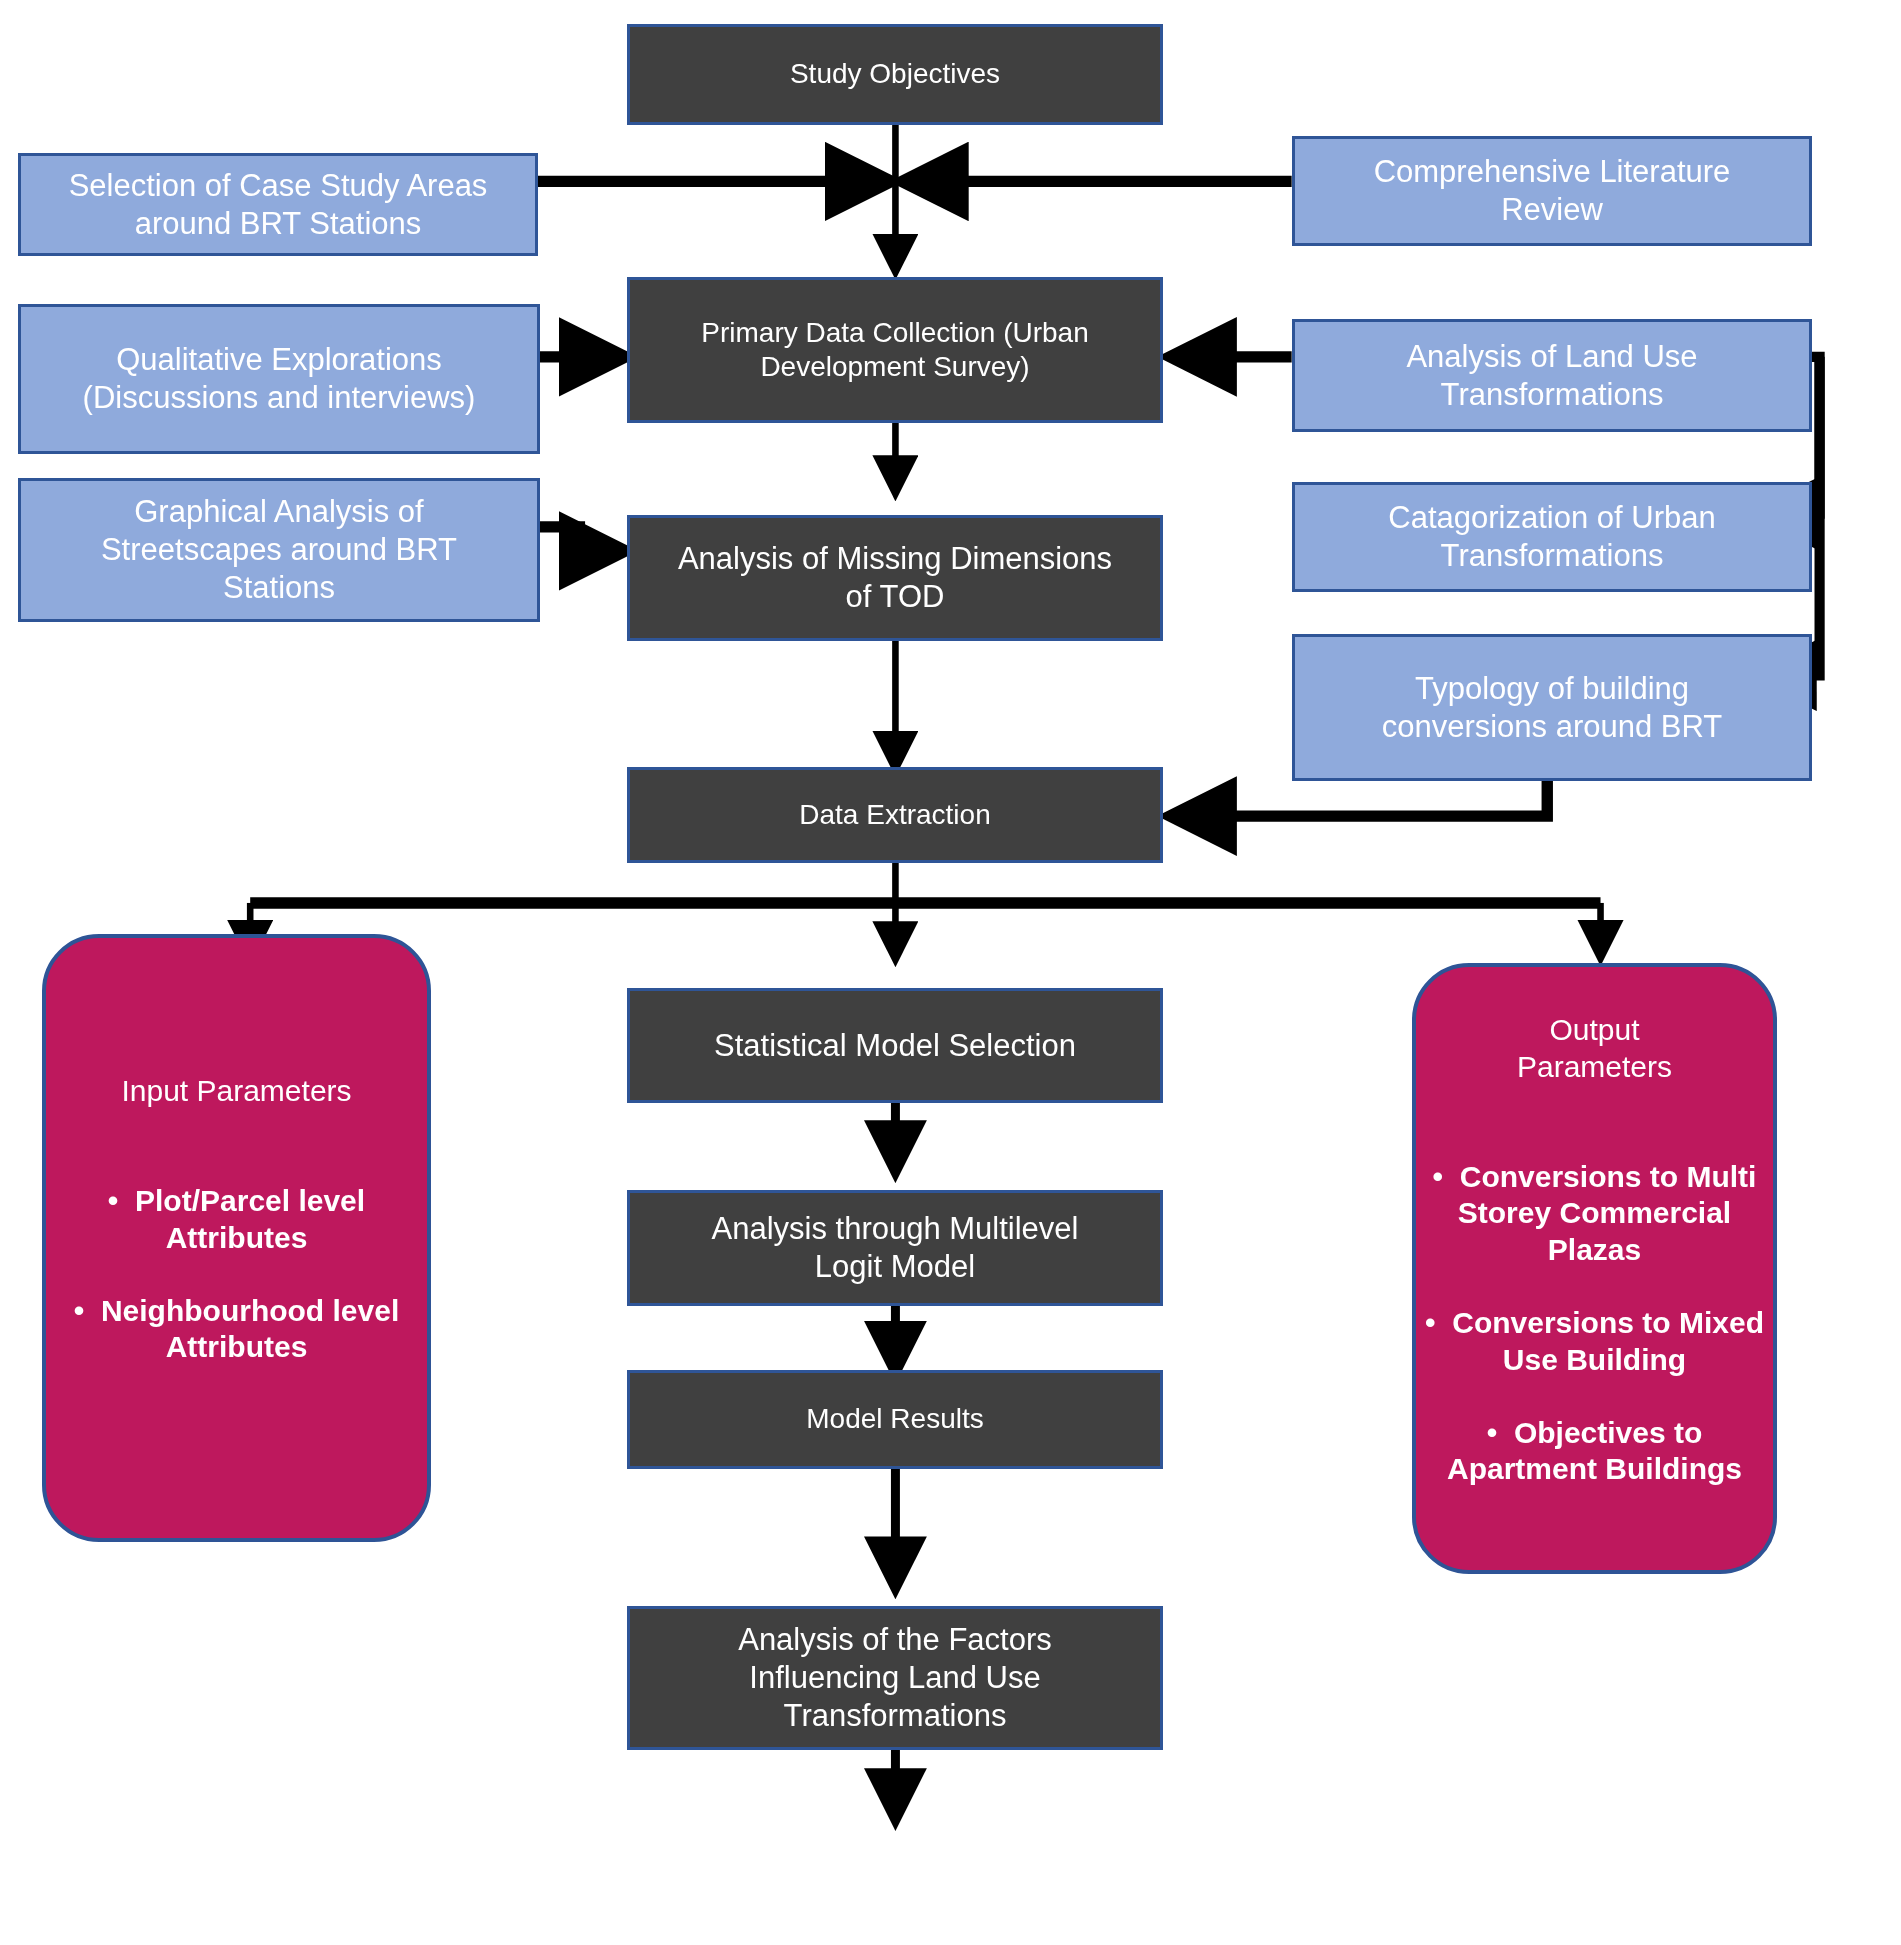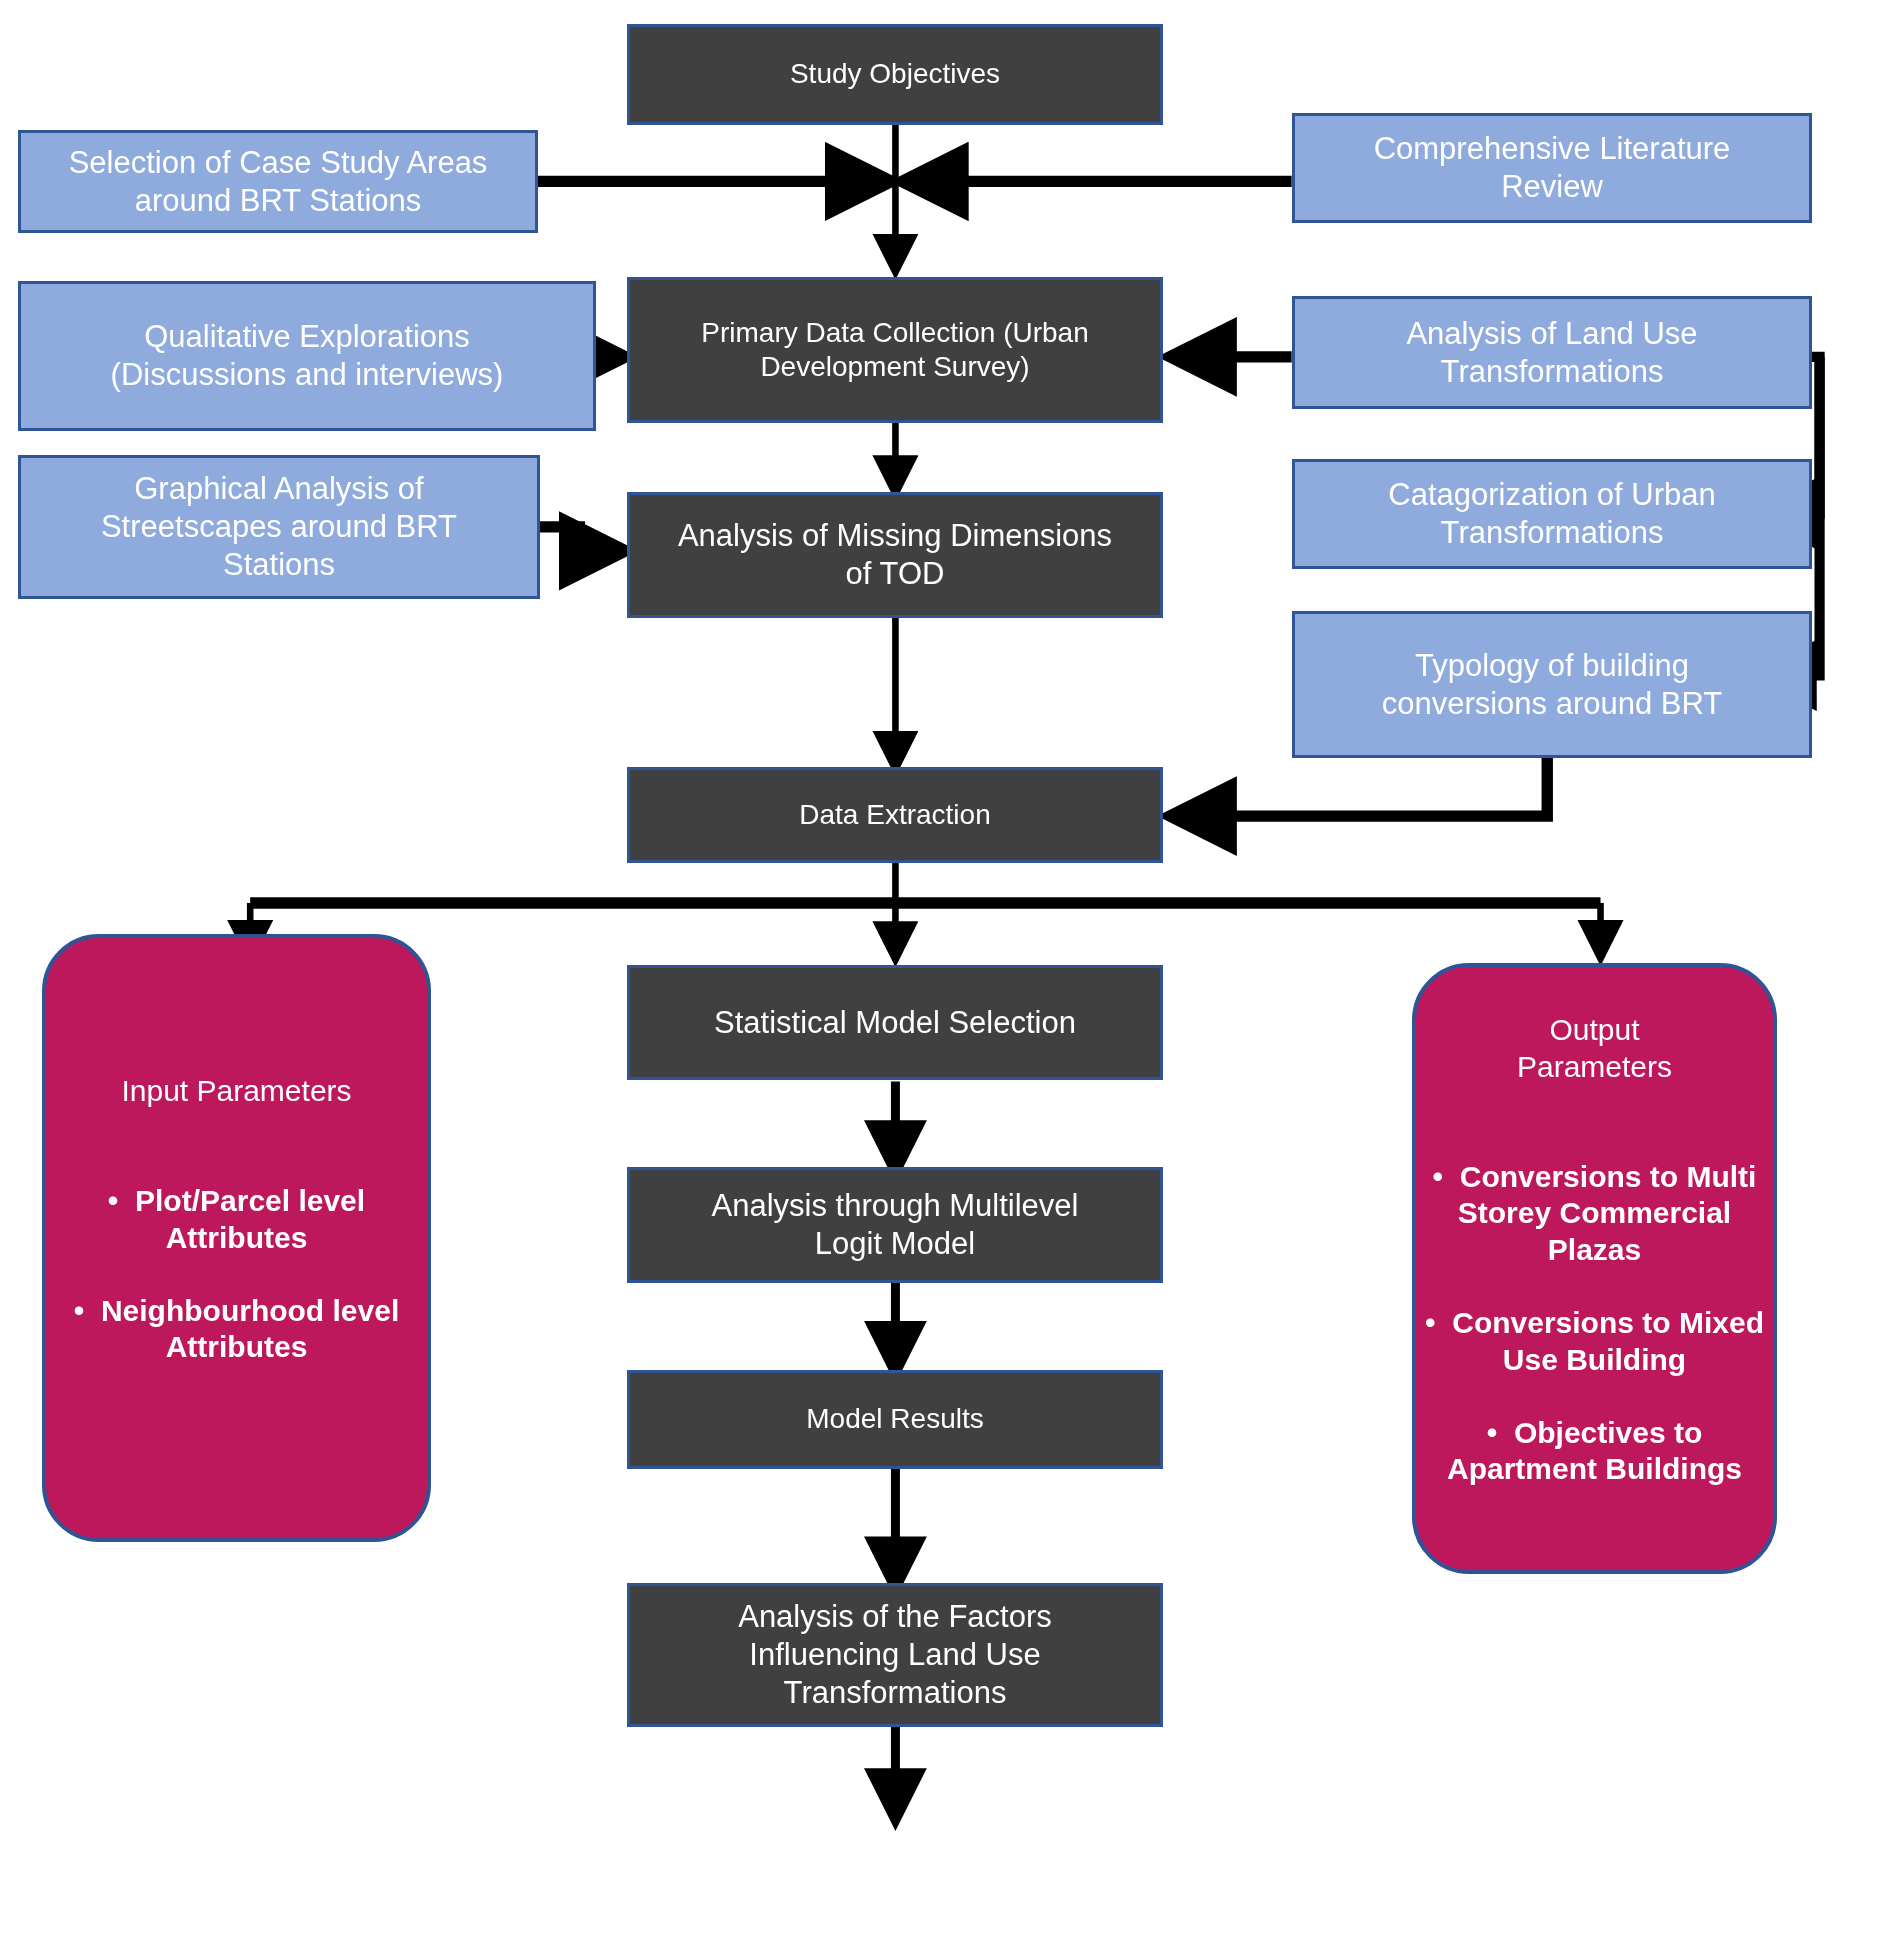--- a/index.html
+++ b/index.html
@@ -78,21 +78,21 @@
   .param-list li {
     display: block;
     text-align: center;
     text-indent: 0;
     position: relative;
   }
   .param-list li .bullet {
     display: inline-block;
   }
   .fs-50 { font-size: 30px; }
-  .fs-52 { font-size: 31px; }
+  .fs-52 { font-size: 31px; margin-top: 23px; }
   .fs-54 { font-size: 28px; }
 </style>
 </head>
 <body>
 
 <div id="flow-root">
 
   <svg id="flow-svg" viewBox="0 0 3176 3250" preserveAspectRatio="none" aria-hidden="true">
     <defs>
       <marker id="arrowhead" markerWidth="7" markerHeight="7" refX="5.6" refY="3.5" orient="auto" markerUnits="strokeWidth">
@@ -175,21 +175,21 @@
   <div class="node blue fs-52" style="left:18px; top:130px; width:520px; height:103px;">
     <span class="node-text">Selection of Case Study Areas
 around BRT Stations</span>
   </div>
 
   <div class="node blue fs-52" style="left:1292px; top:113px; width:520px; height:110px;">
     <span class="node-text">Comprehensive Literature
 Review</span>
   </div>
 
-  <div class="node blue fs-52" style="left:18px; top:281px; width:578px; height:150px;">
+  <div class="node blue fs-52" style="left:18px; top:281px; width:522px; height:150px;">
     <span class="node-text">Qualitative Explorations
 (Discussions and interviews)</span>
   </div>
 
   <div class="node dark fs-54" style="left:627px; top:277px; width:536px; height:146px;">
     <span class="node-text">Primary Data Collection (Urban
 Development Survey)</span>
   </div>
 
   <div class="node blue fs-52" style="left:1292px; top:296px; width:520px; height:113px;">

